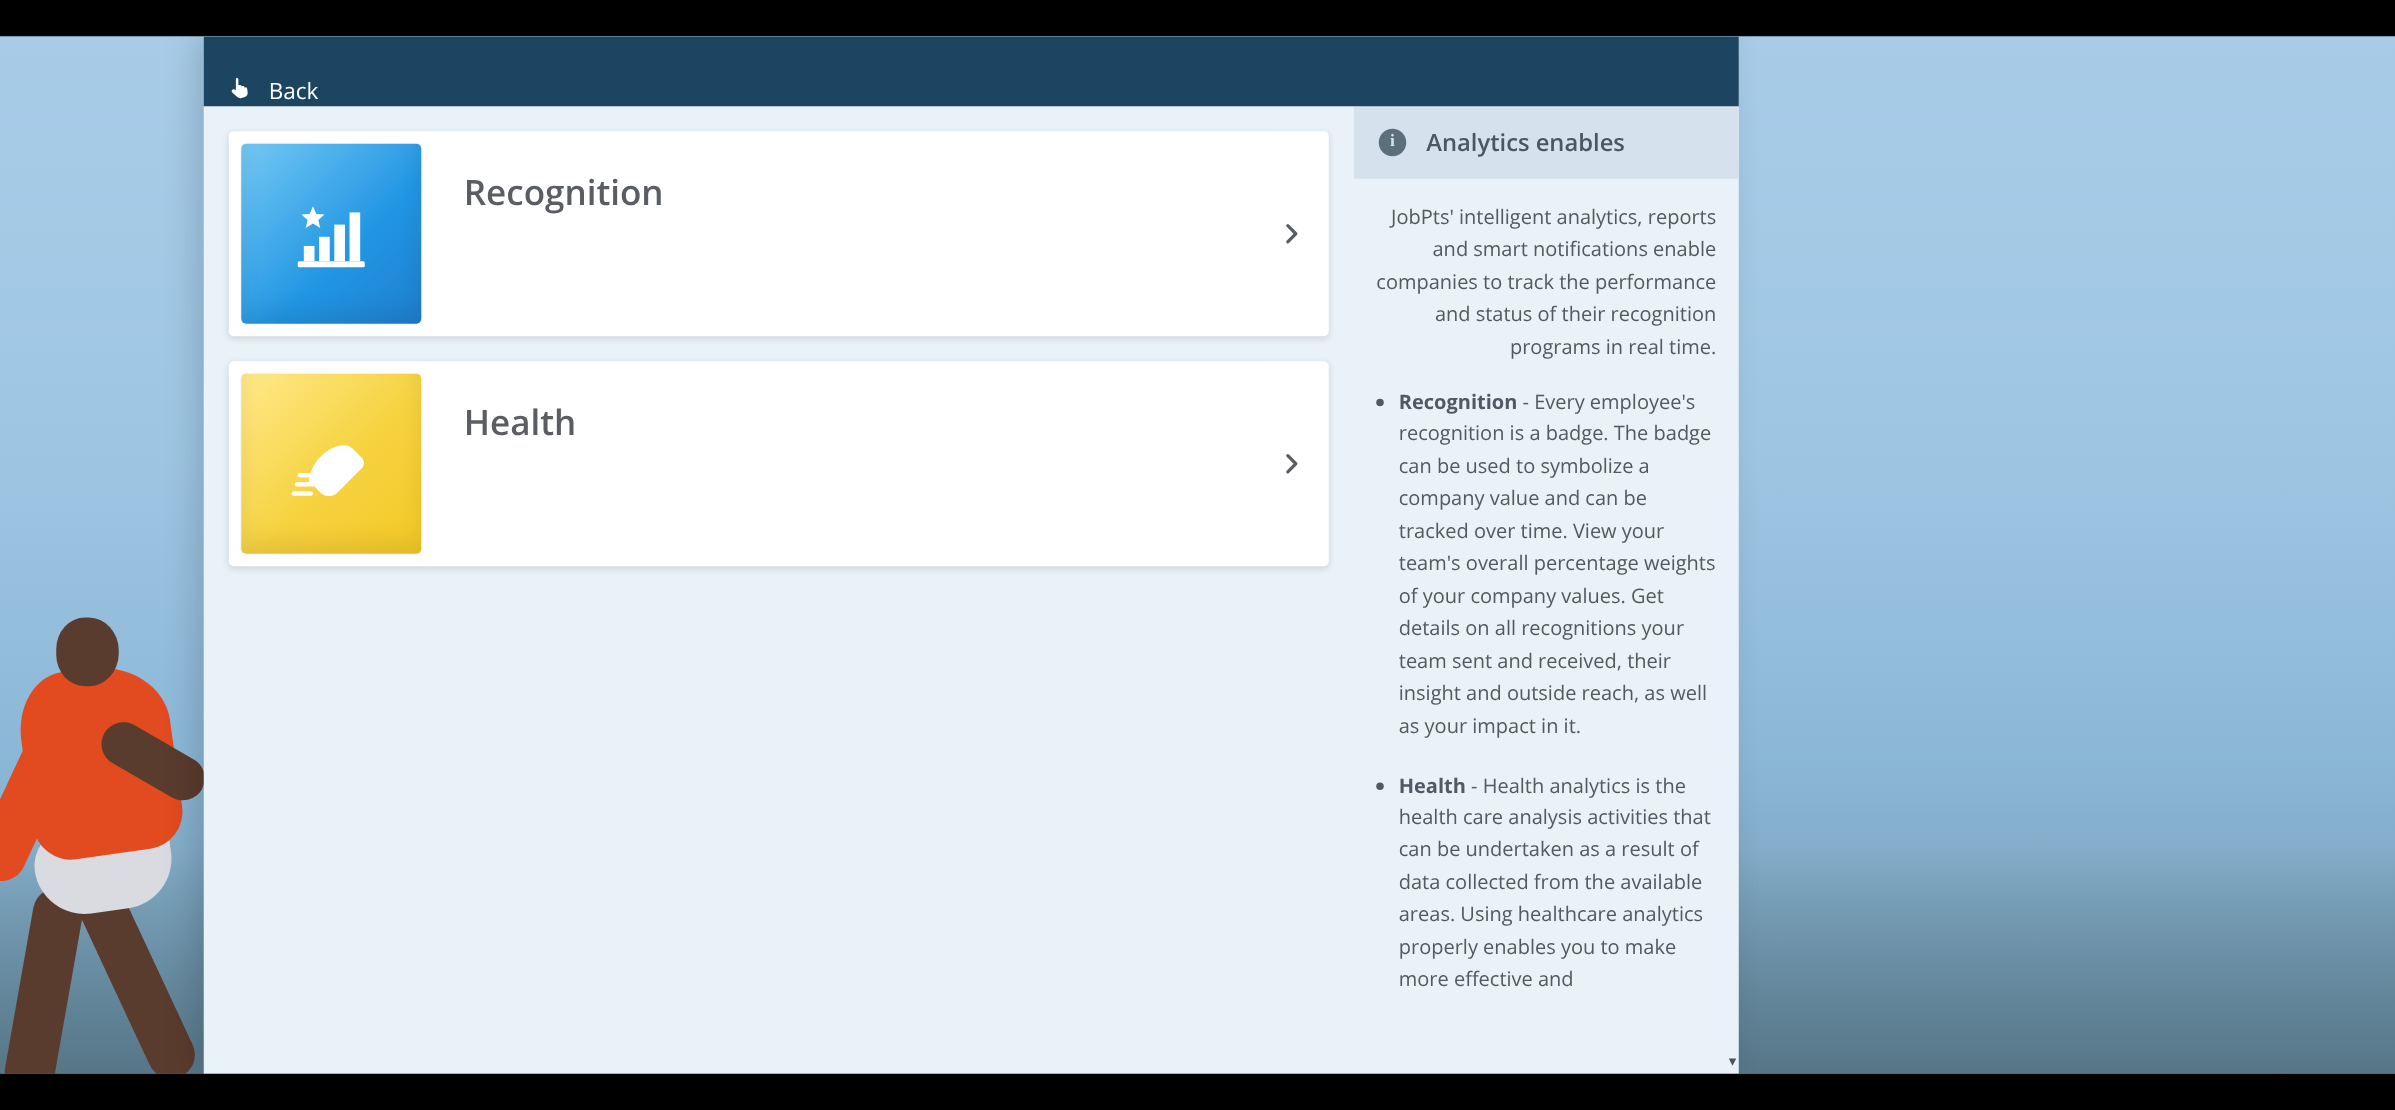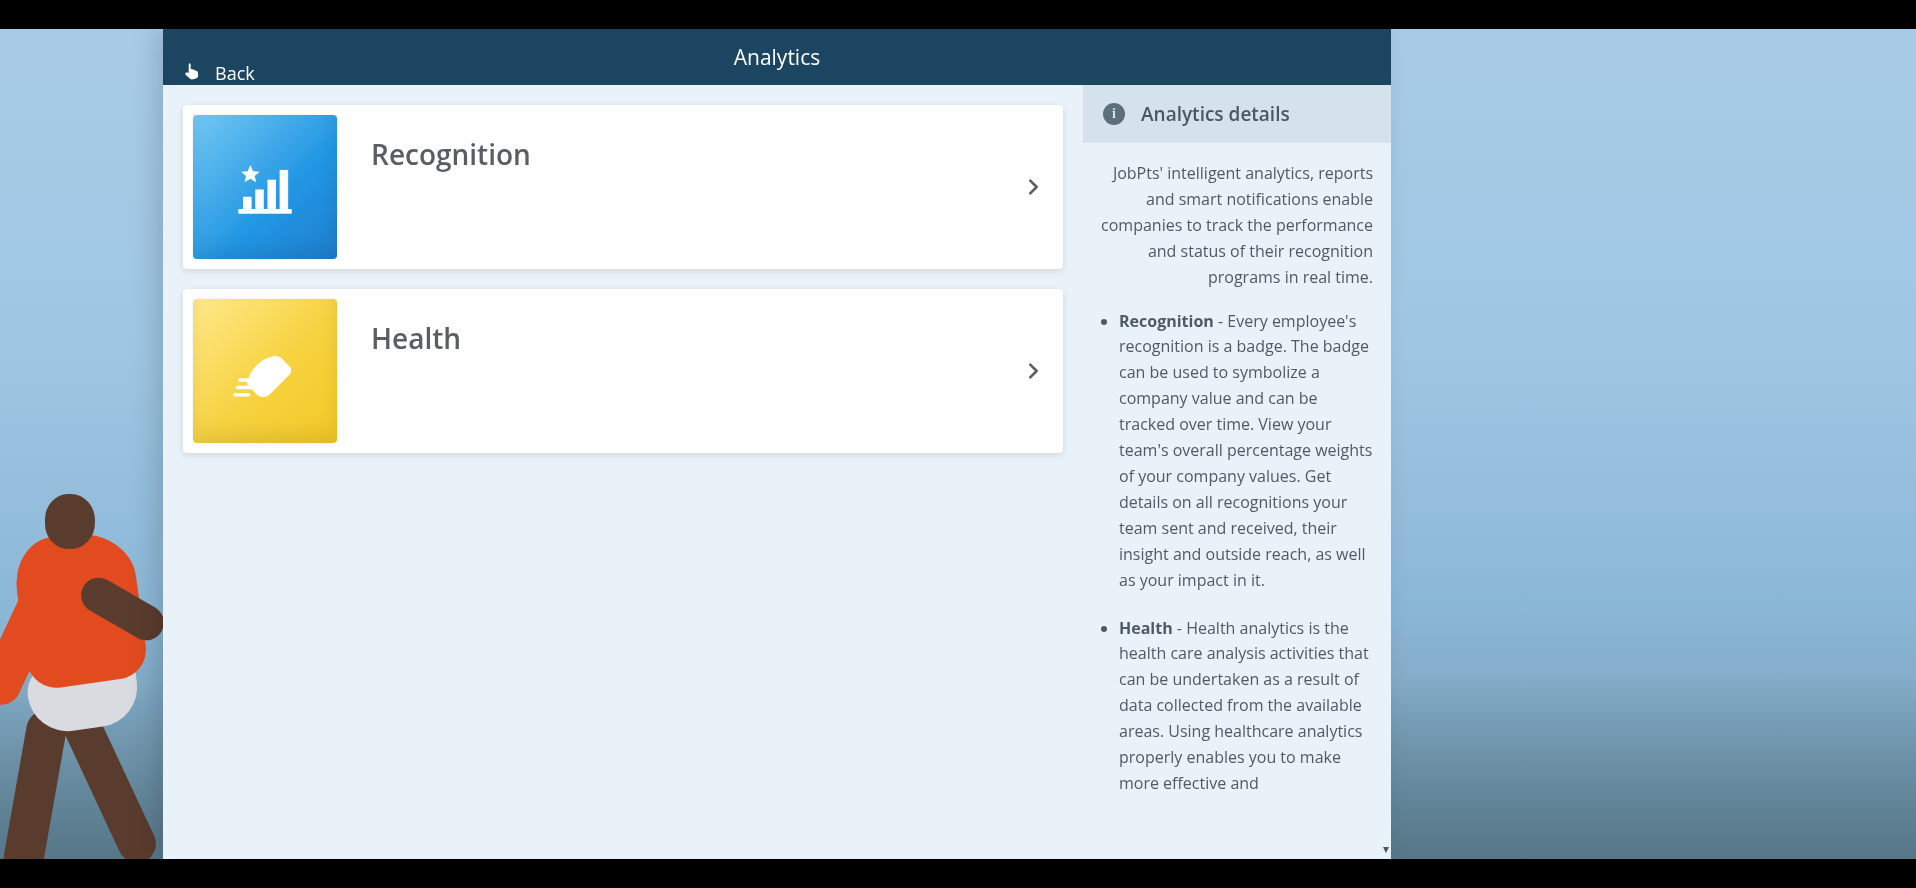--- a/index.html
+++ b/index.html
@@ -204,21 +204,20 @@
   <div class="panel">
     <div class="header">
       <div class="back-btn">
         <span>
           <svg viewBox="0 0 24 24">
               <path d="M9 3.5c.9 0 1.6.7 1.6 1.6v5.1l.9-.3c.7-.2 1.5.1 1.8.8l.1.2.8-.2c.8-.2 1.5.3 1.7 1l.1.3.7-.1c.8-.1 1.5.5 1.6 1.3l.4 3.1c.2 1.7-.8 3.3-2.4 3.9l-3 .9c-1.3.4-2.7.1-3.7-.8l-4.3-3.9c-.7-.6-.8-1.7-.1-2.4.5-.5 1.3-.7 1.9-.3l1.3.8V5.1C8.4 4.2 9 3.5 9 3.5z"></path>
             </svg>
         </span>
         <span>Back</span>
       </div>
-      <div class="header-title">Analytics</div>
     </div>
 
     <div class="body">
       <div class="list-col">
 
         <div class="card">
           <div class="icon-box">
             <div class="icon-inner icon-recognition">
               <svg viewBox="0 0 64 64">
                 <rect x="10" y="50" width="44" height="4" rx="1"></rect>
@@ -259,21 +258,21 @@
                 <polyline points="9 5 16 12 9 19"></polyline>
               </svg>
           </div>
         </div>
 
       </div>
 
       <div class="side-col">
         <div class="side-header">
           <div class="info-circle">i</div>
-          <h3>Analytics details</h3>
+          <h3>Analytics enables</h3>
         </div>
         <div class="side-content">
           <p>JobPts' intelligent analytics, reports and smart notifications enable companies to track the performance and status of their recognition programs in real time.</p>
           <ul>
             <li>
               <strong>Recognition</strong><span> - Every employee's recognition is a badge. The badge can be used to symbolize a company value and can be tracked over time. View your team's overall percentage weights of your company values. Get details on all recognitions your team sent and received, their insight and outside reach, as well as your impact in it.</span>
             </li>
             <li>
               <strong>Health</strong><span> - Health analytics is the health care analysis activities that can be undertaken as a result of data collected from the available areas. Using healthcare analytics properly enables you to make more effective and</span>
             </li>

